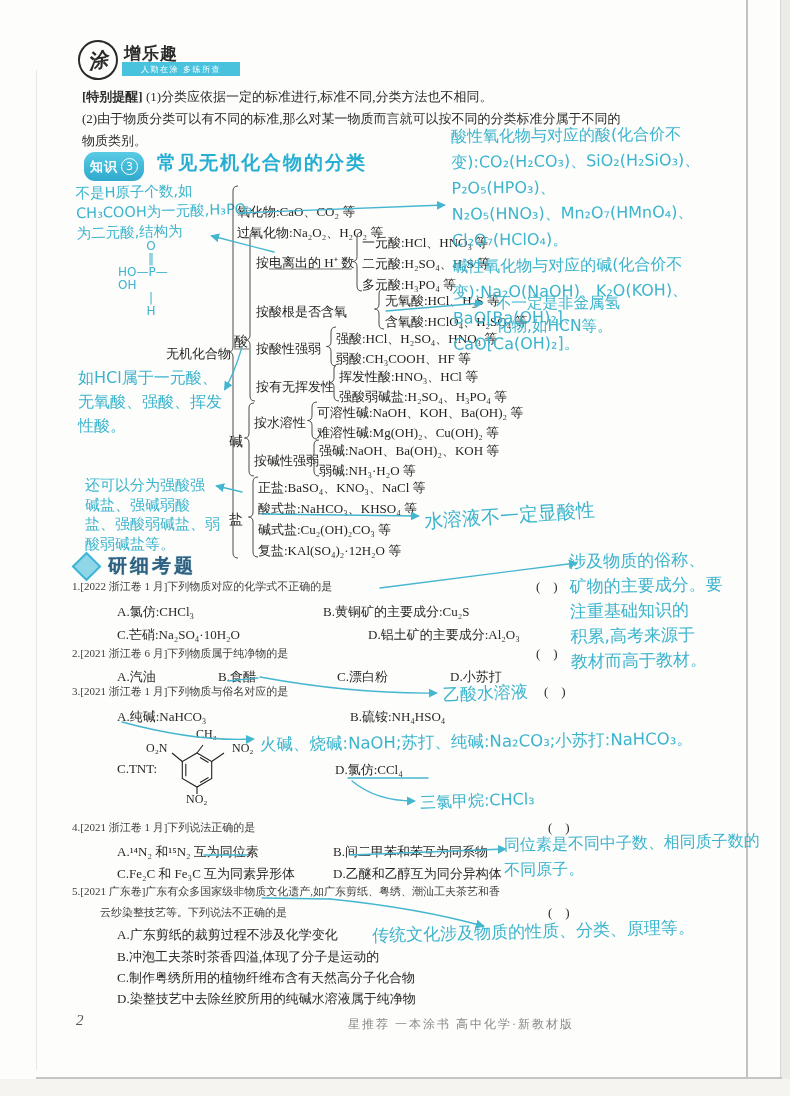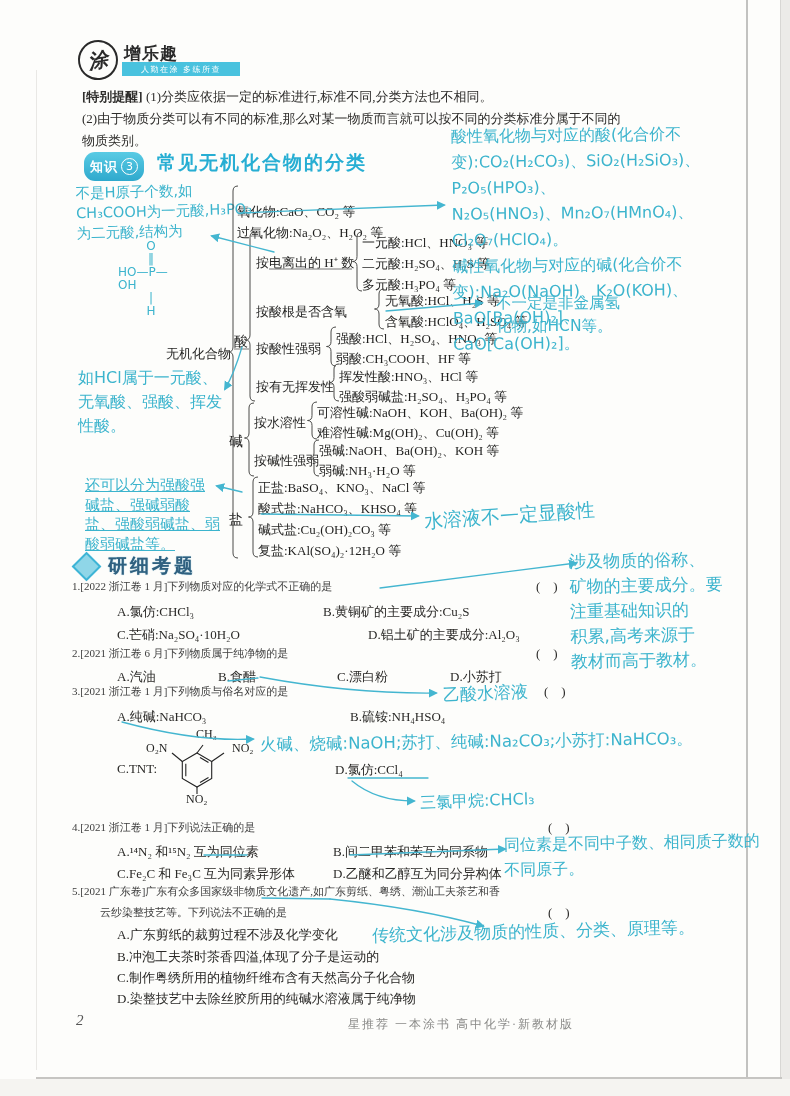--- a/index.html
+++ b/index.html
@@ -116,21 +116,21 @@
 变):CO₂(H₂CO₃)、SiO₂(H₂SiO₃)、P₂O₅(HPO₃)、
 N₂O₅(HNO₃)、Mn₂O₇(HMnO₄)、Cl₂O₇(HClO₄)。
 碱性氧化物与对应的碱(化合价不
 变):Na₂O(NaOH)、K₂O(KOH)、BaO[Ba(OH)₂]、
 CaO[Ca(OH)₂]。</div>
   <div class="abs hw" style="left:496px;top:292px;font-size:15.5px;line-height:23px;">不一定是非金属氢
 化物,如HCN等。</div>
   <div class="abs hw" style="left:78px;top:366px;font-size:16px;line-height:24px;">如HCl属于一元酸、
 无氧酸、强酸、挥发
 性酸。</div>
-  <div class="abs hw" style="left:85px;top:476px;font-size:15px;line-height:19.5px;text-decoration:underline;">还可以分为强酸强
+  <div class="abs hw" style="left:85px;top:476px;font-size:15px;line-height:19.5px;">还可以分为强酸强
 碱盐、强碱弱酸
 盐、强酸弱碱盐、弱
 酸弱碱盐等。</div>
   <div class="abs hw nowrap" style="left:424px;top:503px;font-size:19px;transform:rotate(-4deg);">水溶液不一定显酸性</div>
   <div class="abs hw" style="left:570px;top:548px;font-size:17px;line-height:25px;transform:rotate(-1deg);">涉及物质的俗称、
 矿物的主要成分。要
 注重基础知识的
 积累,高考来源于
 教材而高于教材。</div>
   <div class="abs hw nowrap" style="left:443px;top:682px;font-size:17px;transform:rotate(-2.5deg);">乙酸水溶液</div>

